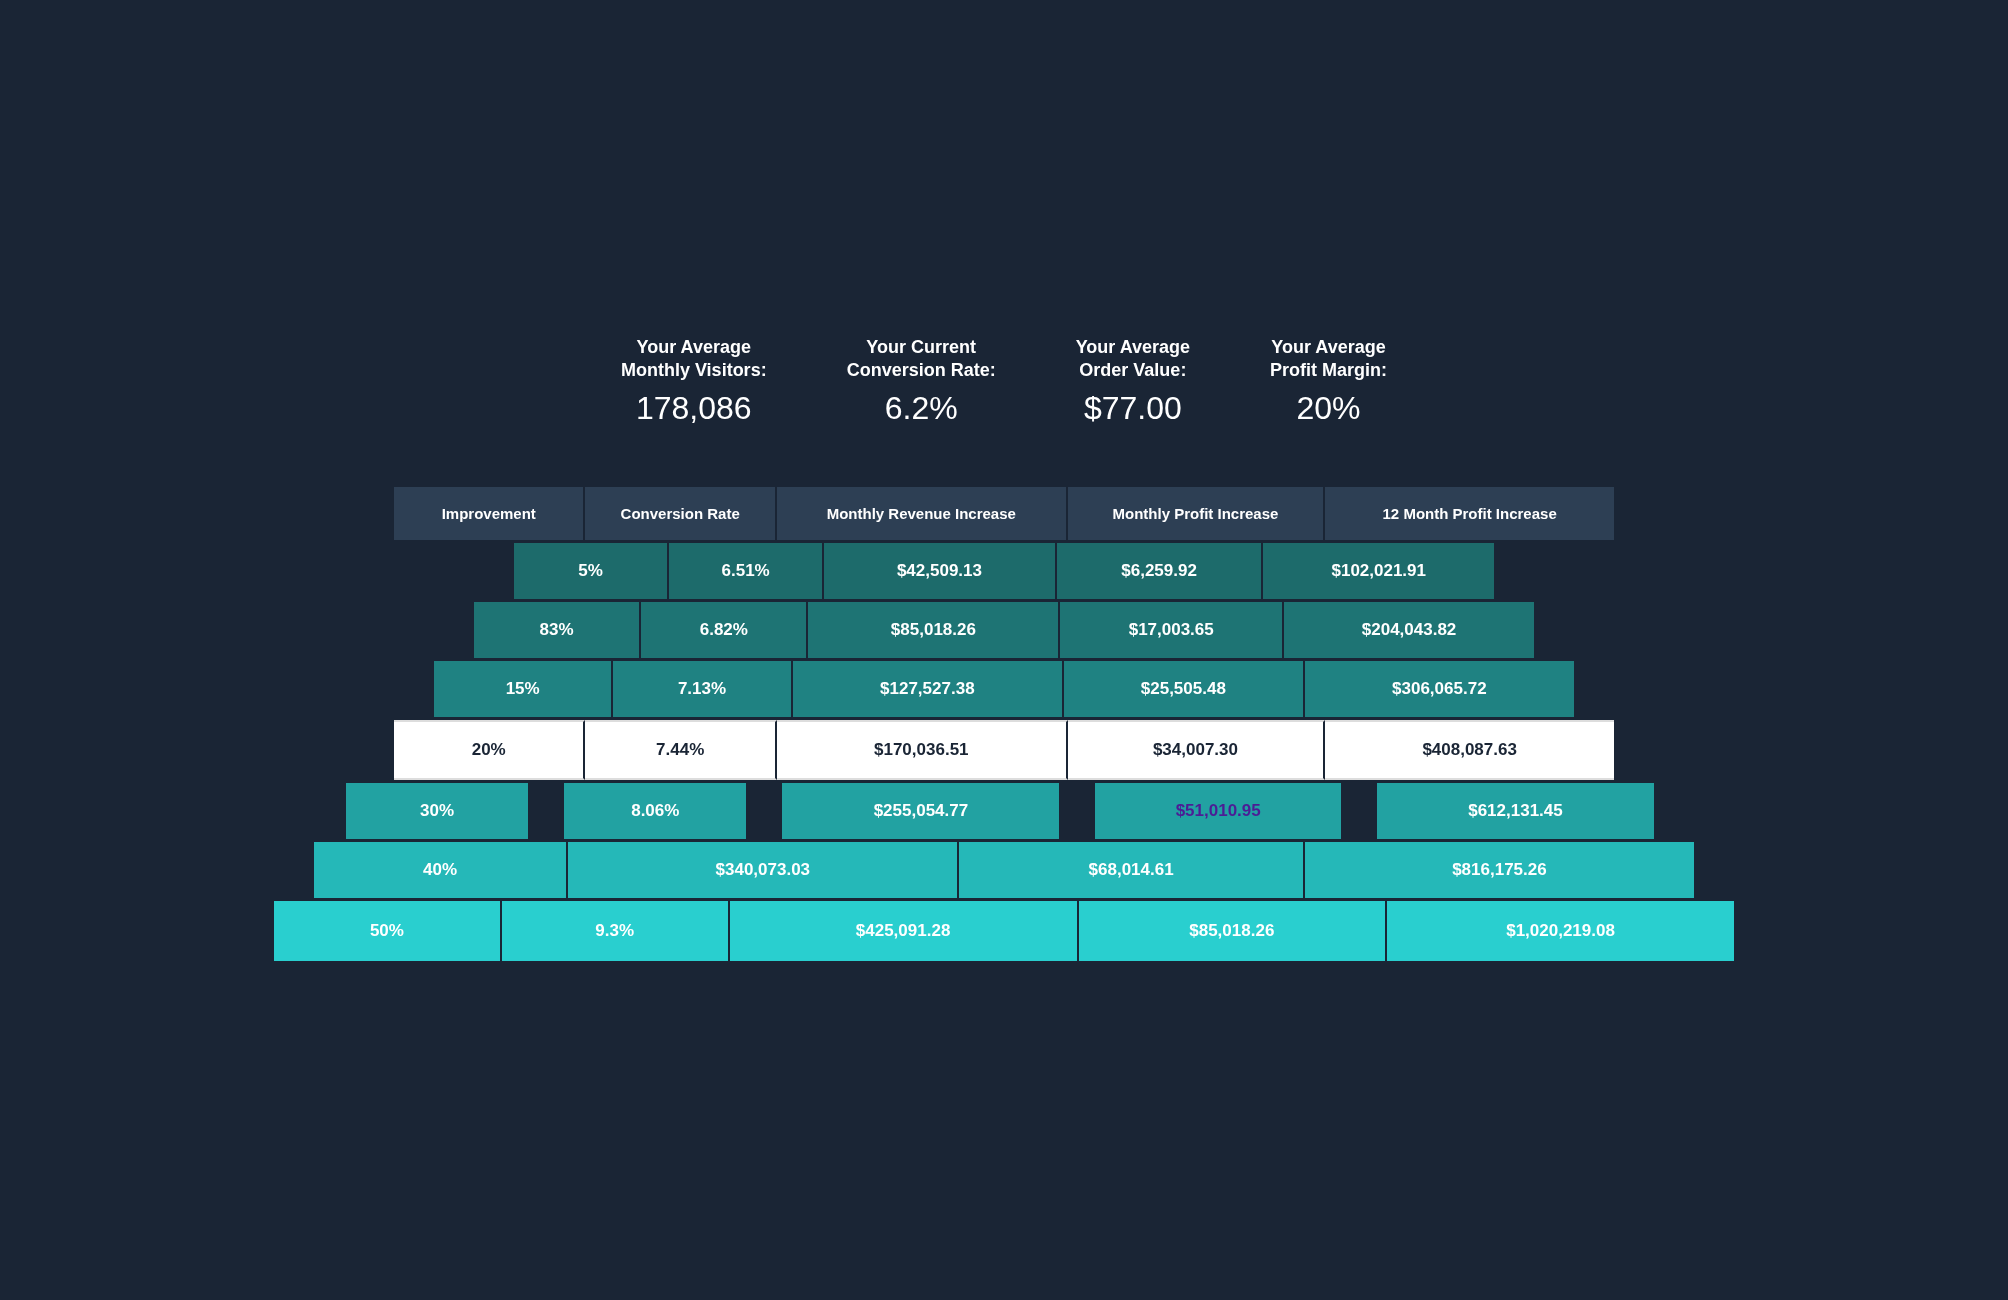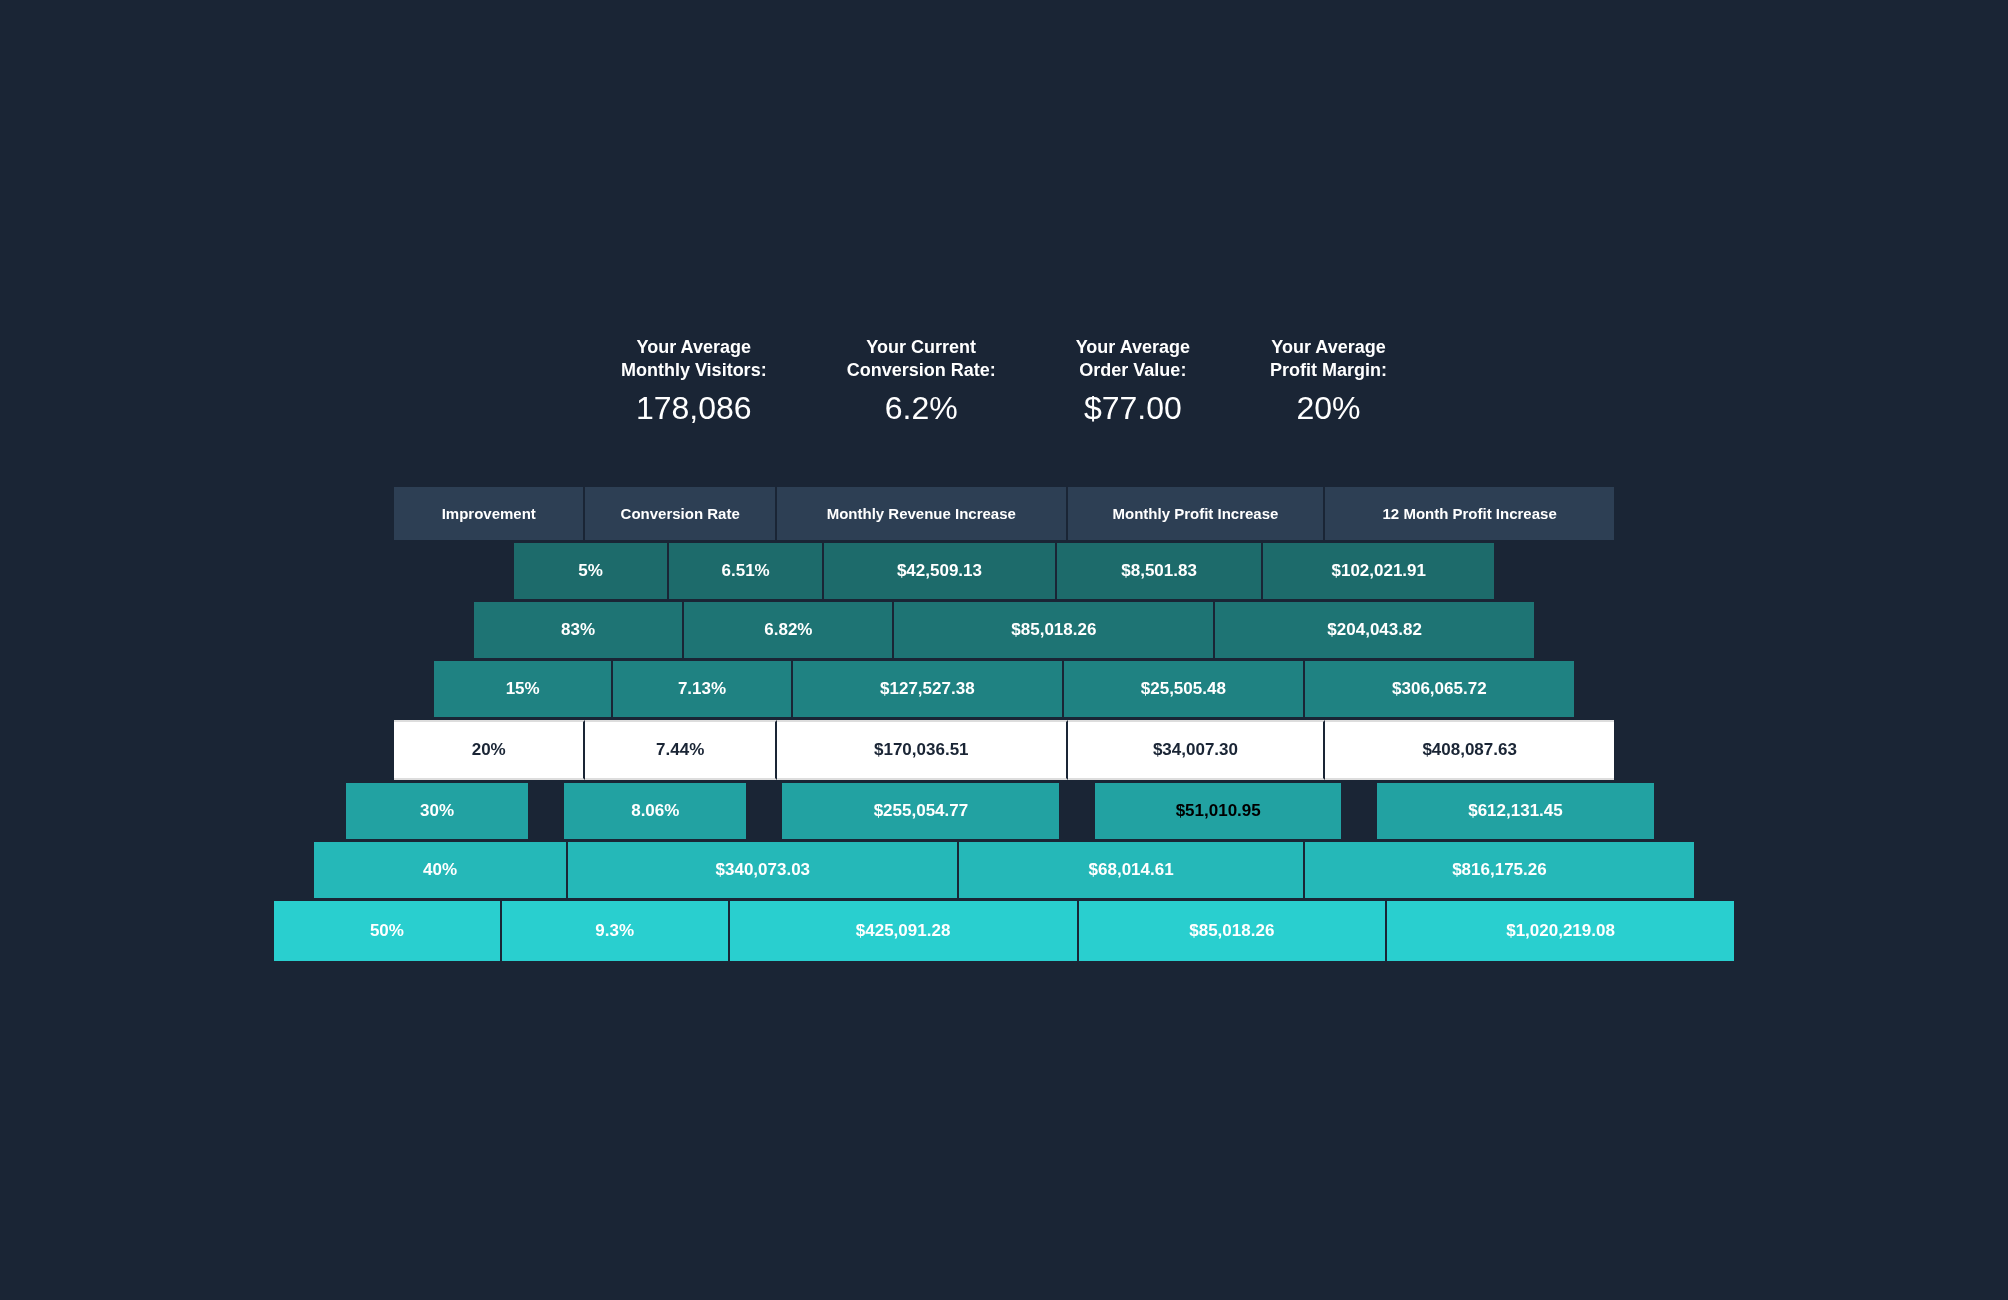--- a/index.html
+++ b/index.html
@@ -79,28 +79,29 @@
       <div style="flex:1; background:#2d3f54; color:white; font-weight:700; font-size:15px; padding:18px 12px; text-align:center; border-right:2px solid #1a2535;">Conversion Rate</div>
       <div style="flex:1.6; background:#2d3f54; color:white; font-weight:700; font-size:15px; padding:18px 12px; text-align:center; border-right:2px solid #1a2535;">Monthly Revenue Increase</div>
       <div style="flex:1.4; background:#2d3f54; color:white; font-weight:700; font-size:15px; padding:18px 12px; text-align:center; border-right:2px solid #1a2535;">Monthly Profit Increase</div>
       <div style="flex:1.6; background:#2d3f54; color:white; font-weight:700; font-size:15px; padding:18px 12px; text-align:center;">12 Month Profit Increase</div>
     </div>
 
     <div style="display:flex; margin-left:180px; margin-right:180px; margin-bottom:3px;">
       <div style="flex:1; background:#1d6b6b; color:white; font-size:17px; font-weight:600; padding:18px 12px; text-align:center; border-right:2px solid #1a2535; display:flex; align-items:center; justify-content:center;">5%</div>
       <div style="flex:1; background:#1d6b6b; color:white; font-size:17px; font-weight:600; padding:18px 12px; text-align:center; border-right:2px solid #1a2535; display:flex; align-items:center; justify-content:center;">6.51%</div>
       <div style="flex:1.6; background:#1d6b6b; color:white; font-size:17px; font-weight:600; padding:18px 12px; text-align:center; border-right:2px solid #1a2535; display:flex; align-items:center; justify-content:center;">$42,509.13</div>
-      <div style="flex:1.4; background:#1d6b6b; color:white; font-size:17px; font-weight:600; padding:18px 12px; text-align:center; border-right:2px solid #1a2535; display:flex; align-items:center; justify-content:center;">$8,501.83</div>
+      <div style="flex:1.4; background:#1d6b6b; color:white; font-size:17px; font-weight:600; padding:18px 12px; text-align:center; border-right:2px solid #1a2535; display:flex; align-items:center; justify-content:center;">$6,259.92</div>
       <div style="flex:1.6; background:#1d6b6b; color:white; font-size:17px; font-weight:600; padding:18px 12px; text-align:center; display:flex; align-items:center; justify-content:center;">$102,021.91</div>
     </div>
 
     <div style="display:flex; margin-left:140px; margin-right:140px; margin-bottom:3px;">
       <div style="flex:1; background:#1e7474; color:white; font-size:17px; font-weight:600; padding:18px 12px; text-align:center; border-right:2px solid #1a2535; display:flex; align-items:center; justify-content:center;">83%</div>
       <div style="flex:1; background:#1e7474; color:white; font-size:17px; font-weight:600; padding:18px 12px; text-align:center; border-right:2px solid #1a2535; display:flex; align-items:center; justify-content:center;">6.82%</div>
       <div style="flex:1.6; background:#1e7474; color:white; font-size:17px; font-weight:600; padding:18px 12px; text-align:center; border-right:2px solid #1a2535; display:flex; align-items:center; justify-content:center;">$85,018.26</div>
+      <div style="flex:1.4; background:#1e7474; color:white; font-size:17px; font-weight:600; padding:18px 12px; text-align:center; border-right:2px solid #1a2535; display:flex; align-items:center; justify-content:center;">$17,003.65</div>
       <div style="flex:1.6; background:#1e7474; color:white; font-size:17px; font-weight:600; padding:18px 12px; text-align:center; display:flex; align-items:center; justify-content:center;">$204,043.82</div>
     </div>
 
     <div style="display:flex; margin-left:100px; margin-right:100px; margin-bottom:3px;">
       <div style="flex:1; background:#1f8282; color:white; font-size:17px; font-weight:600; padding:18px 12px; text-align:center; border-right:2px solid #1a2535; display:flex; align-items:center; justify-content:center;">15%</div>
       <div style="flex:1; background:#1f8282; color:white; font-size:17px; font-weight:600; padding:18px 12px; text-align:center; border-right:2px solid #1a2535; display:flex; align-items:center; justify-content:center;">7.13%</div>
       <div style="flex:1.6; background:#1f8282; color:white; font-size:17px; font-weight:600; padding:18px 12px; text-align:center; border-right:2px solid #1a2535; display:flex; align-items:center; justify-content:center;">$127,527.38</div>
       <div style="flex:1.4; background:#1f8282; color:white; font-size:17px; font-weight:600; padding:18px 12px; text-align:center; border-right:2px solid #1a2535; display:flex; align-items:center; justify-content:center;">$25,505.48</div>
       <div style="flex:1.6; background:#1f8282; color:white; font-size:17px; font-weight:600; padding:18px 12px; text-align:center; display:flex; align-items:center; justify-content:center;">$306,065.72</div>
     </div>
@@ -110,21 +111,21 @@
       <div style="flex:1; background:white; color:#1a2535; font-size:17px; font-weight:600; padding:18px 12px; text-align:center; border-right:2px solid #1a2535; border-top:2px solid #ddd; border-bottom:2px solid #ddd; display:flex; align-items:center; justify-content:center;">7.44%</div>
       <div style="flex:1.6; background:white; color:#1a2535; font-size:17px; font-weight:600; padding:18px 12px; text-align:center; border-right:2px solid #1a2535; border-top:2px solid #ddd; border-bottom:2px solid #ddd; display:flex; align-items:center; justify-content:center;">$170,036.51</div>
       <div style="flex:1.4; background:white; color:#1a2535; font-size:17px; font-weight:600; padding:18px 12px; text-align:left; border-right:2px solid #1a2535; border-top:2px solid #ddd; border-bottom:2px solid #ddd; display:flex; align-items:center; justify-content:center;">$34,007.30</div>
       <div style="flex:1.6; background:white; color:#1a2535; font-size:17px; font-weight:600; padding:18px 12px; text-align:center; border-top:2px solid #ddd; border-bottom:2px solid #ddd; display:flex; align-items:center; justify-content:center;">$408,087.63</div>
     </div>
 
     <div style="display:flex; margin-left:12px; margin-right:20px; margin-bottom:3px;gap:34px;">
       <div style="flex:1; background:#22a2a2; color:white; font-size:17px; font-weight:600; padding:18px 12px; text-align:center; border-right:2px solid #1a2535; display:flex; align-items:center; justify-content:center;">30%</div>
       <div style="flex:1; background:#22a2a2; color:white; font-size:17px; font-weight:600; padding:18px 12px; text-align:center; border-right:2px solid #1a2535; display:flex; align-items:center; justify-content:center;">8.06%</div>
       <div style="flex:1.6; background:#22a2a2; color:white; font-size:17px; font-weight:600; padding:18px 12px; text-align:center; border-right:2px solid #1a2535; display:flex; align-items:center; justify-content:center;">$255,054.77</div>
-      <div style="flex:1.4; background:#22a2a2; color:#000000; font-size:17px; font-weight:600; padding:18px 12px; text-align:center; border-right:2px solid #1a2535; display:flex; align-items:center; justify-content:center;">$51,010.95</div>
+      <div style="flex:1.4; background:#22a2a2; color:#4c1d95; font-size:17px; font-weight:600; padding:18px 12px; text-align:center; border-right:2px solid #1a2535; display:flex; align-items:center; justify-content:center;">$51,010.95</div>
       <div style="flex:1.6; background:#22a2a2; color:white; font-size:17px; font-weight:600; padding:18px 12px; text-align:center; display:flex; align-items:center; justify-content:center;">$612,131.45</div>
     </div>
 
     <div style="display:flex; margin-left:-20px; margin-right:-20px; margin-bottom:3px;">
       <div style="flex:1; background:#25b8b8; color:white; font-size:17px; font-weight:600; padding:18px 12px; text-align:center; border-right:2px solid #1a2535; display:flex; align-items:center; justify-content:center;">40%</div>
       <div style="flex:1.6; background:#25b8b8; color:white; font-size:17px; font-weight:600; padding:18px 12px; text-align:center; border-right:2px solid #1a2535; display:flex; align-items:center; justify-content:center;">$340,073.03</div>
       <div style="flex:1.4; background:#25b8b8; color:white; font-size:17px; font-weight:600; padding:18px 12px; text-align:center; border-right:2px solid #1a2535; display:flex; align-items:center; justify-content:center;">$68,014.61</div>
       <div style="flex:1.6; background:#25b8b8; color:white; font-size:17px; font-weight:600; padding:18px 12px; text-align:center; display:flex; align-items:center; justify-content:center;">$816,175.26</div>
     </div>
 

